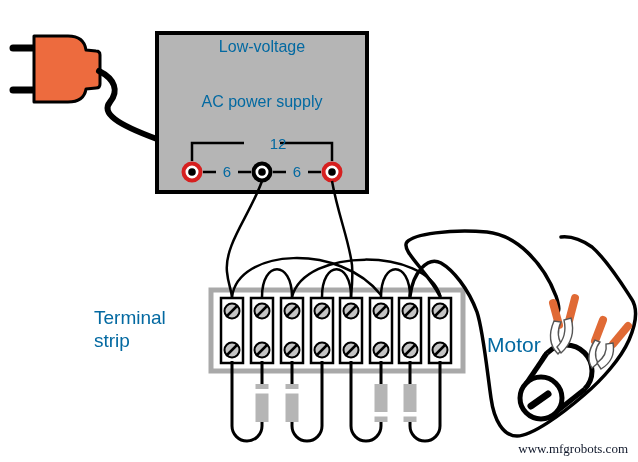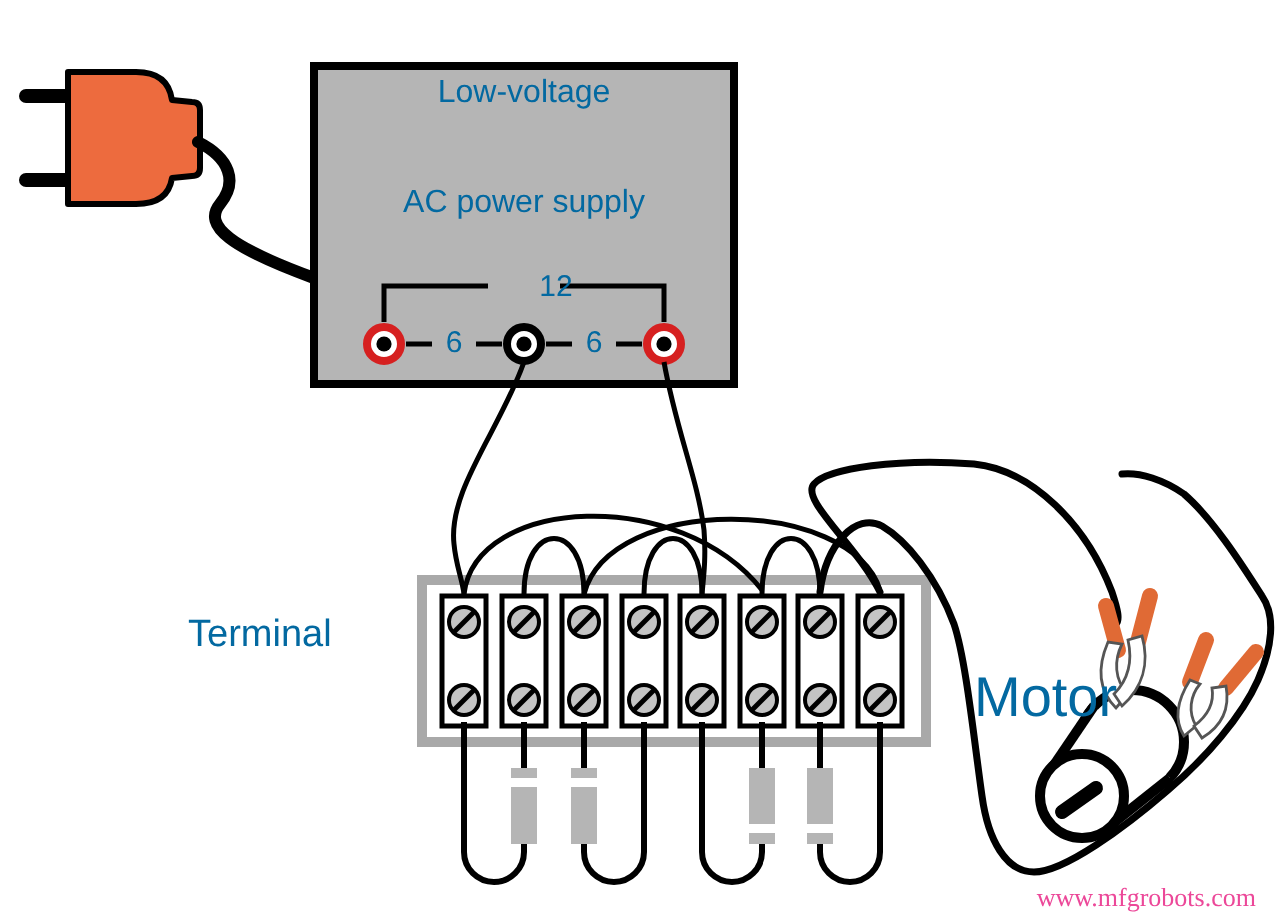--- a/index.html
+++ b/index.html
@@ -5,22 +5,22 @@
   html,body{margin:0;padding:0;background:#fff;}
   #canvas{
     position:relative;width:638px;height:462px;background:#fff;overflow:hidden;
     font-family:"Liberation Sans",sans-serif;
   }
   #wires-svg{position:absolute;left:0;top:0;}
   .lbl{position:absolute;color:#0369a1;}
   .psu-lbl{width:210px;left:157px;text-align:center;font-size:16px;line-height:20px;}
   .num-lbl{font-size:15px;text-align:center;}
   .ts-lbl{width:120px;left:94px;text-align:left;font-size:19px;line-height:23px;}
-  .motor-lbl{left:487px;top:333px;width:86px;font-size:28px;}
-  .wm-lbl{right:10px;top:441px;font-family:"Liberation Serif",serif;font-size:13px;color:#ec4899;}
+  .motor-lbl{left:487px;top:333px;width:86px;font-size:21px;}
+  .wm-lbl{right:10px;top:441px;font-family:"Liberation Serif",serif;font-size:13px;color:#0f172a;}
   .blk rect{fill:#fff;stroke:#000;stroke-width:2.5;}
   .blk circle{fill:#c4c4c4;stroke:#000;stroke-width:2;}
   .blk line{stroke:#000;stroke-width:2.5;stroke-linecap:round;}
   .wire{fill:none;stroke:#000;stroke-width:2.5;}
   .loopwire{fill:none;stroke:#000;stroke-width:3;}
   .motorwire{fill:none;stroke:#000;stroke-width:3.5;stroke-linecap:round;}
   .jaw{fill:#fff;stroke:#555;stroke-width:1.4;}
 </style>
 </head>
 <body>
@@ -181,17 +181,18 @@
   </svg>
 
   <div class="lbl psu-lbl" style="top:37px;">Low-voltage</div>
   <div class="lbl psu-lbl" style="top:68px;margin-top:24px;">AC power supply</div>
 
   <div class="lbl num-lbl" style="left:217px;top:163px;width:20px;">6</div>
   <div class="lbl num-lbl" style="left:287px;top:163px;width:20px;">6</div>
   <div class="lbl num-lbl" style="left:260px;top:135px;width:36px;">12</div>
 
   <div class="lbl ts-lbl" style="top:306px;">Terminal</div>
+  <div class="lbl ts-lbl" style="top:329px;">strip</div>
 
   <div class="lbl motor-lbl">Motor</div>
 
   <div class="lbl wm-lbl">www.mfgrobots.com</div>
 </div>
 
 </body></html>

